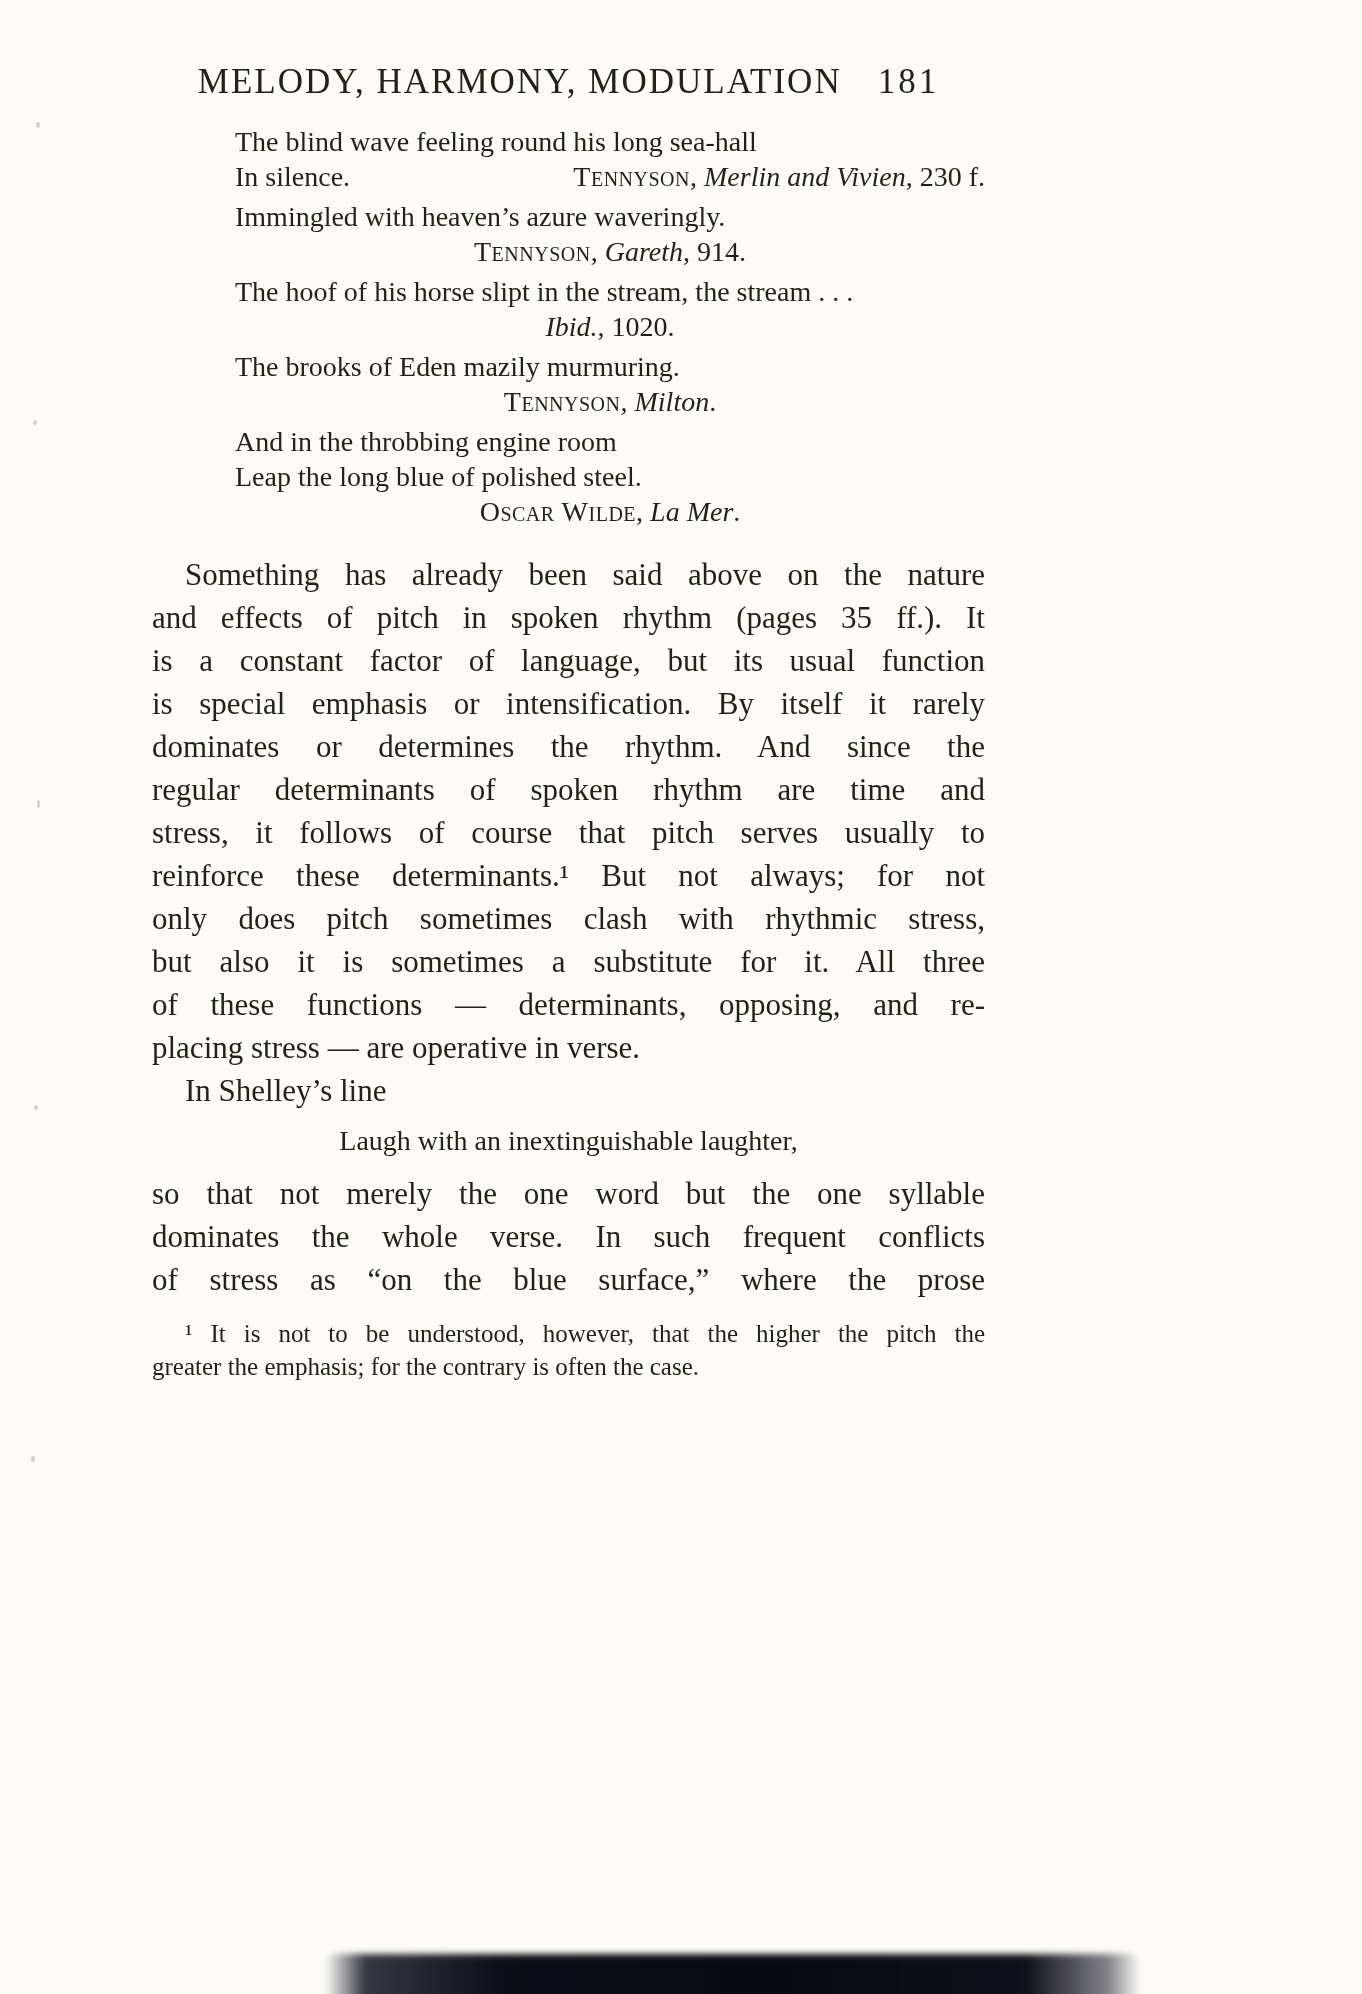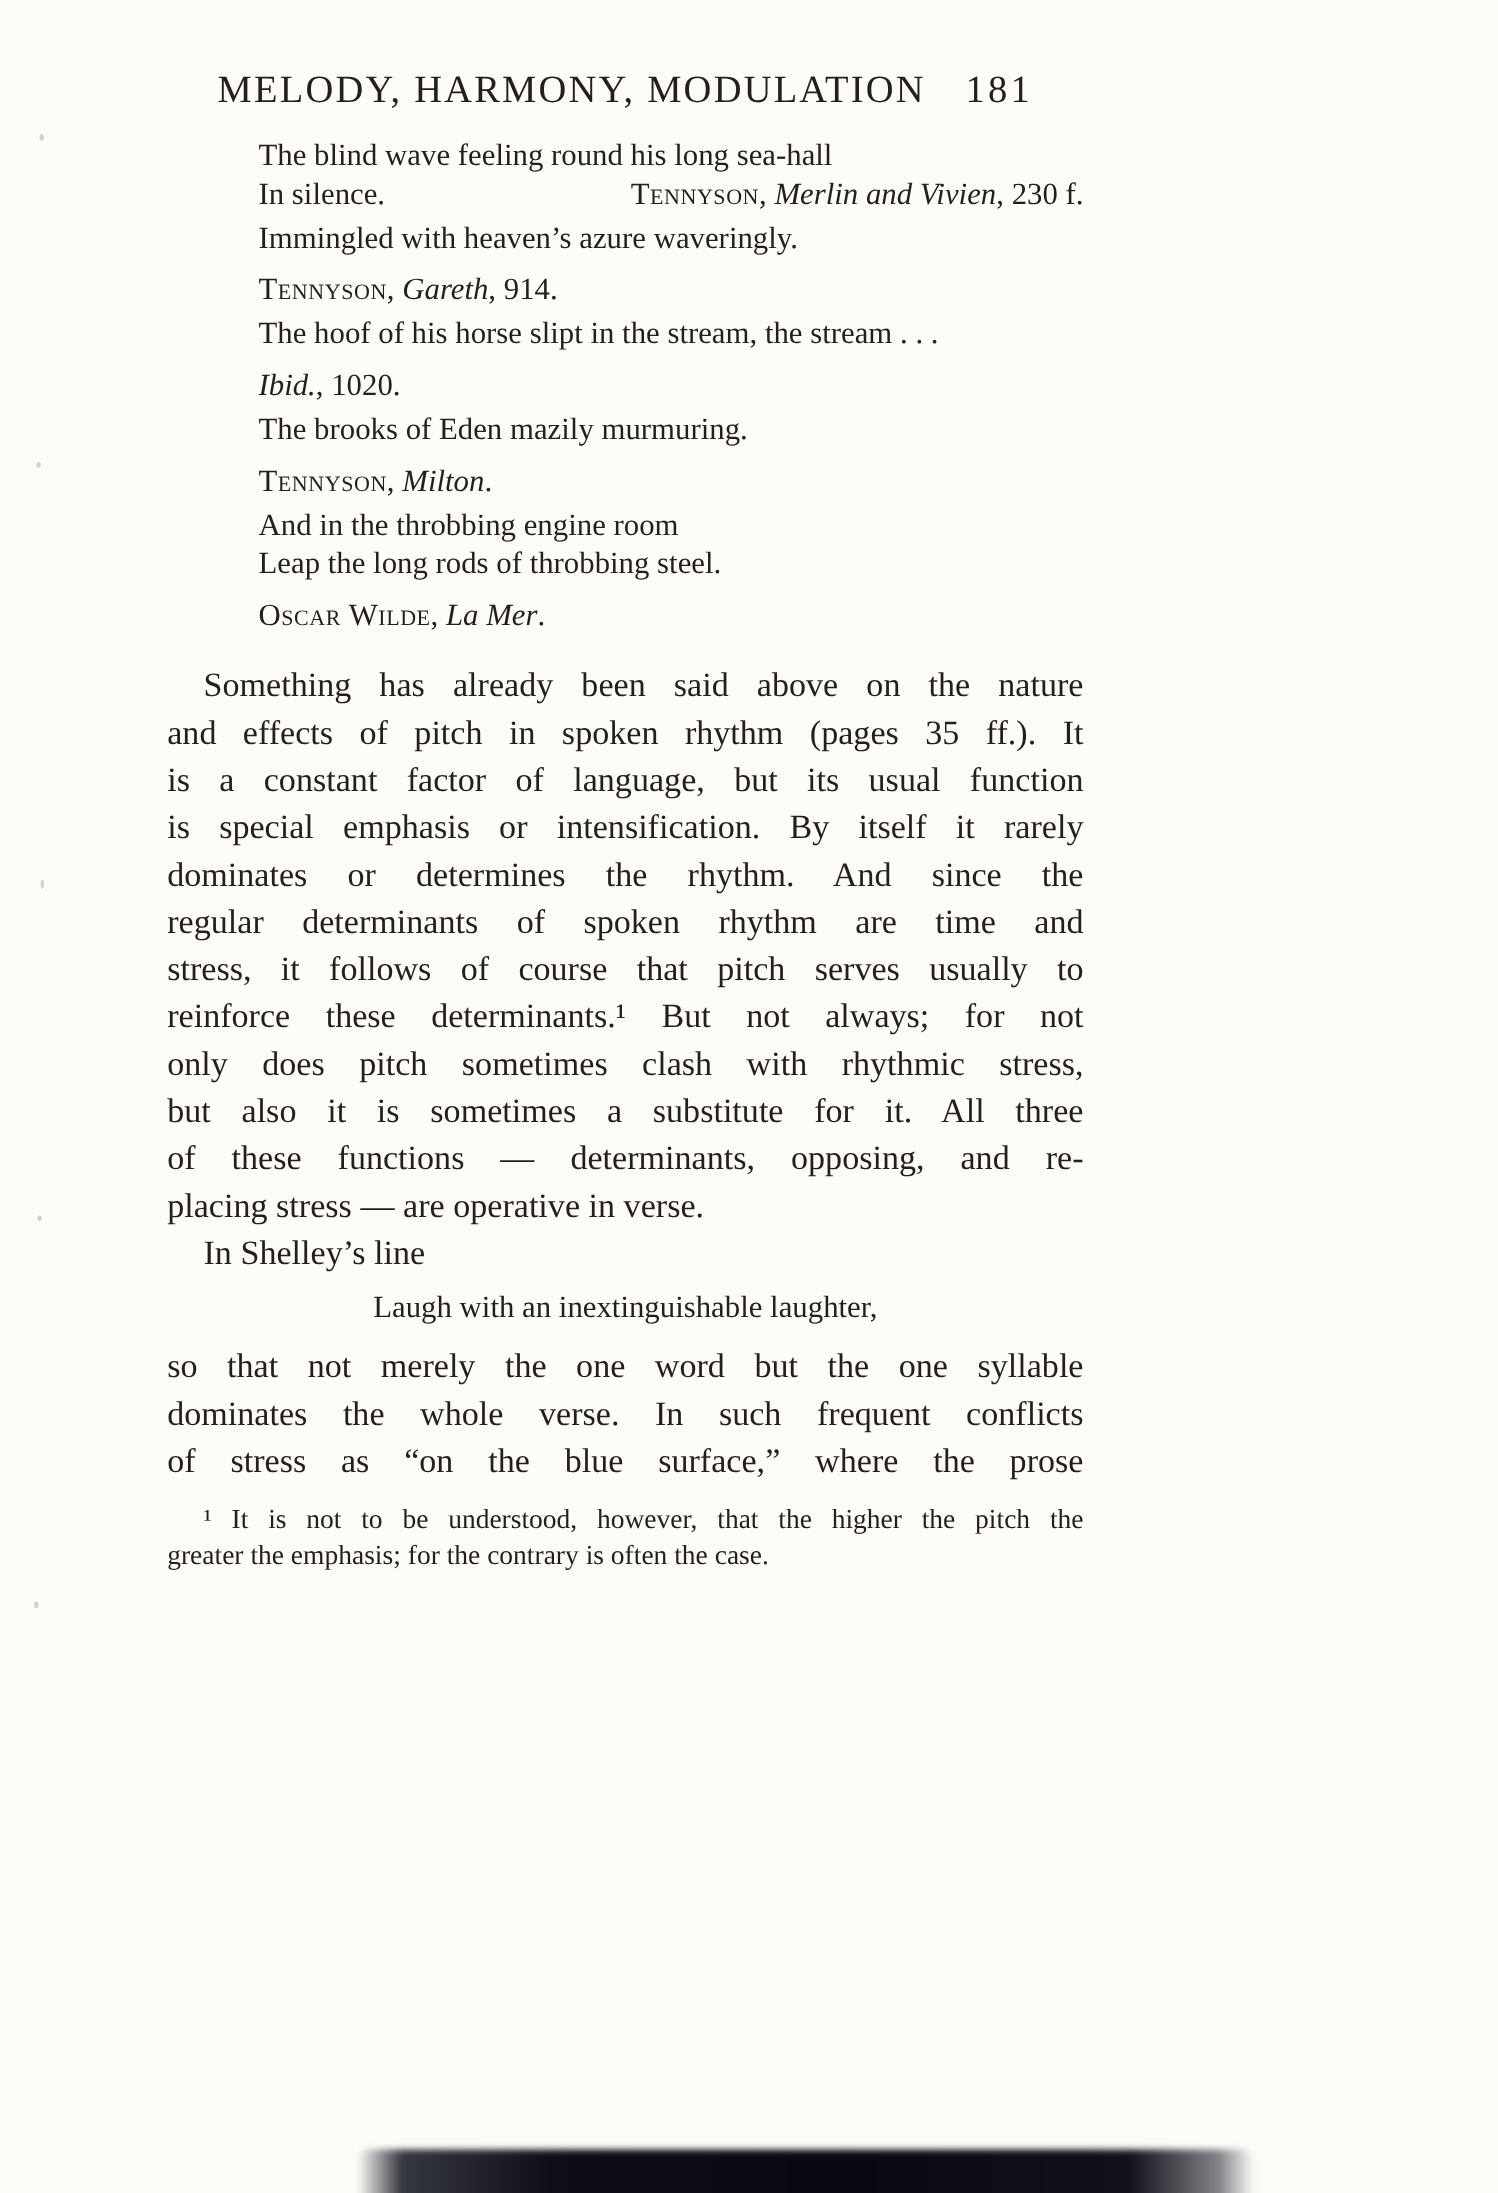--- a/index.html
+++ b/index.html
@@ -18,21 +18,21 @@
   .header {
     display:flex; justify-content:center; align-items:baseline;
     gap:36px; font-size:35px; line-height:44px; letter-spacing:2px;
   }
   .header .pageno { letter-spacing:3px; }
 
   .quotes { margin-top:20px; padding-left:83px; font-size:28px; line-height:35px; }
   .quote { margin-bottom:5px; }
   .q-line { text-align:left; }
   .q-split { display:flex; justify-content:space-between; align-items:baseline; }
-  .q-attr-row { text-align:left;margin-top:12px; }
+  .q-attr-row { text-align:center; }
 
   .st-sc { font-variant:small-caps; letter-spacing:.5px; }
   .st-i  { font-style:italic; }
   .st-r  { }
 
   .body { margin-top:24px; font-size:31px; line-height:43px; }
   .para { margin:0; }
   .jline { text-align:justify; text-align-last:justify; }
   .para.end .jline:last-child { text-align-last:left; }
   .para.indent .jline:first-child { text-indent:33px; }
@@ -98,21 +98,21 @@
             <div class="q-line">The brooks of Eden mazily murmuring.</div>
           </div>
         <div class="q-attr-row">
           <span class="q-attr"><span class="st-sc">Tennyson</span><span class="st-r">, </span><span class="st-i">Milton</span><span class="st-r">.</span></span>
         </div>
       </div>
 
       <div class="quote">
         <div>
             <div class="q-line">And in the throbbing engine room</div>
-            <div class="q-line">Leap the long rods of throbbing steel.</div>
+            <div class="q-line">Leap the long blue of polished steel.</div>
           </div>
         <div class="q-attr-row">
           <span class="q-attr"><span class="st-sc">Oscar Wilde</span><span class="st-r">, </span><span class="st-i">La Mer</span><span class="st-r">.</span></span>
         </div>
       </div>
 
     </div>
 
     <div class="body">
       <div class="para indent end">

